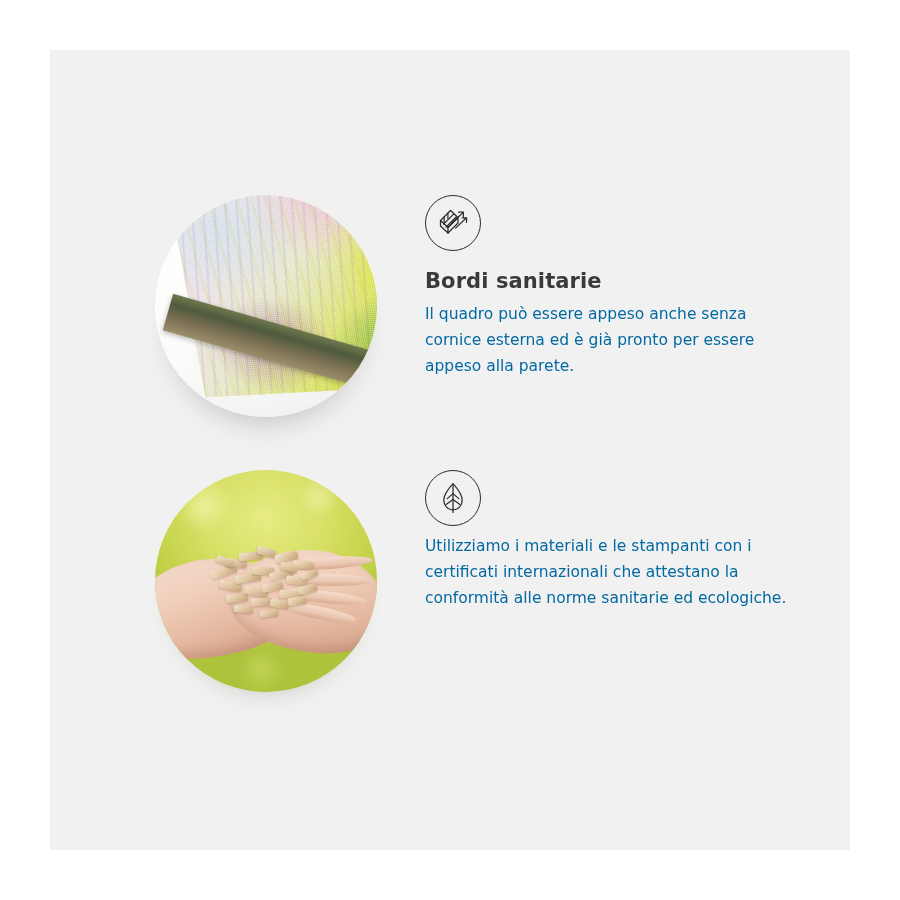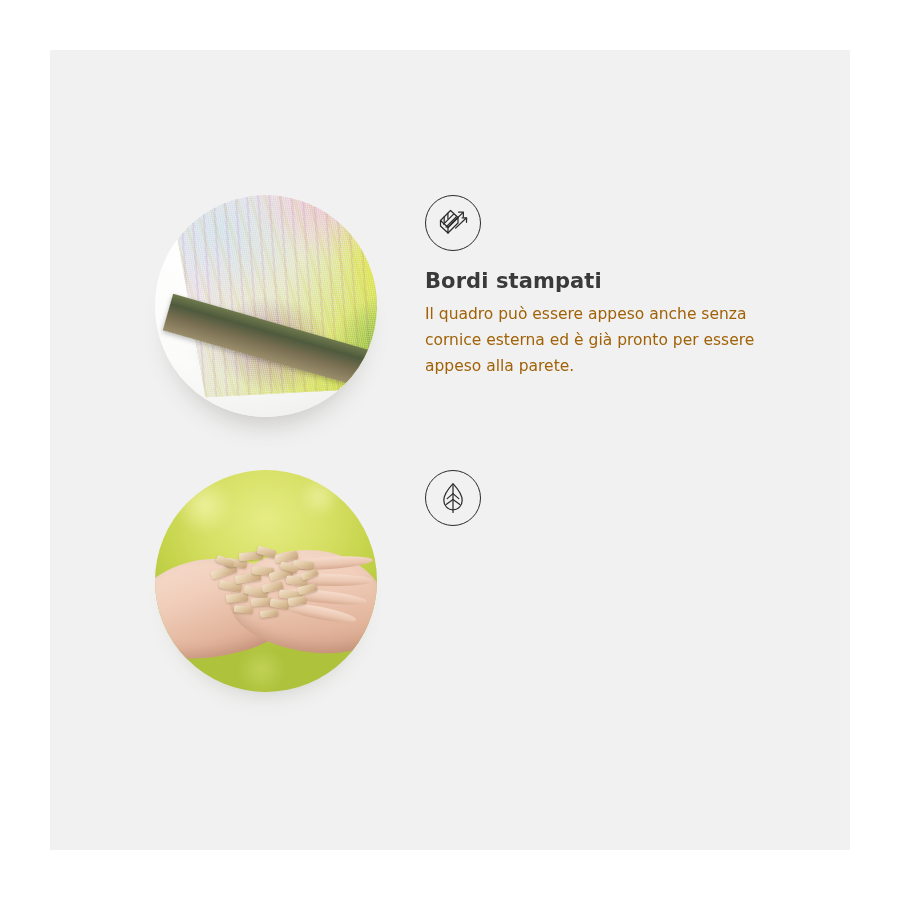--- a/index.html
+++ b/index.html
@@ -251,21 +251,21 @@
     font-size: 21px;
     font-weight: 600;
     color: #3a3a3a;
     letter-spacing: 0.1px;
     line-height: 1.2;
   }
   .feature-desc {
     margin: 7px 0 0 0;
     font-size: 15.5px;
     font-weight: 400;
-    color: #a16207;
+    color: #0369a1;
     line-height: 1.68;
     max-width: 370px;
   }
 </style>
 </head>
 <body>
 
 <div class="page">
   <div class="panel">
 
@@ -295,21 +295,21 @@
             <path d="M11.9 7.1 L11.9 12.6"></path>
             <path d="M7.6 18.1 L17.6 8.1"></path>
             <path d="M10.1 21.0 L20.1 11.0"></path>
 
             <path d="M15.5 17.5 L27 6.6"></path>
             <path d="M22.6 6.2 L27.4 6.1 L27.3 11"></path>
             <path d="M19.6 22.1 L30 12.2"></path>
             <path d="M26.2 11.9 L30.6 11.8 L30.5 16.3"></path>
           </svg>
         </div>
-        <h3 class="feature-title">Bordi stampati</h3>
+        <h3 class="feature-title">Bordi sanitarie</h3>
         <p class="feature-desc">Il quadro può essere appeso anche senza cornice esterna ed è già pronto per essere appeso alla parete.</p>
       </div>
     </div>
 
     <div class="feature feature-2">
 
       <div class="media">
         <div class="shadow-2"></div>
         <div class="circle-img">
           <div class="eco-scene">
@@ -356,17 +356,18 @@
         <div class="icon-badge">
           <svg width="34" height="34" viewBox="0 0 34 34" fill="none" stroke="#2b2b2b" stroke-width="1.25" stroke-linecap="round" stroke-linejoin="round">
             <path d="M17 2.6 C23.4 9.6 26.2 14.4 26.2 19.2 C26.2 24.7 22.1 28.8 17 28.8 C11.9 28.8 7.8 24.7 7.8 19.2 C7.8 14.4 10.6 9.6 17 2.6 Z"></path>
             <path d="M17 4.6 L17 31.4"></path>
             <path d="M17 12.6 L11.2 17.6"></path>
             <path d="M17 12.6 L22.8 17.6"></path>
             <path d="M17 18.6 L10.1 23.4"></path>
             <path d="M17 18.6 L23.9 23.4"></path>
           </svg>
         </div>
+        <p class="feature-desc">Utilizziamo i materiali e le stampanti con i certificati internazionali che attestano la conformità alle norme sanitarie ed ecologiche.</p>
       </div>
     </div>
 
   </div>
 </div>
 
 </body></html>

